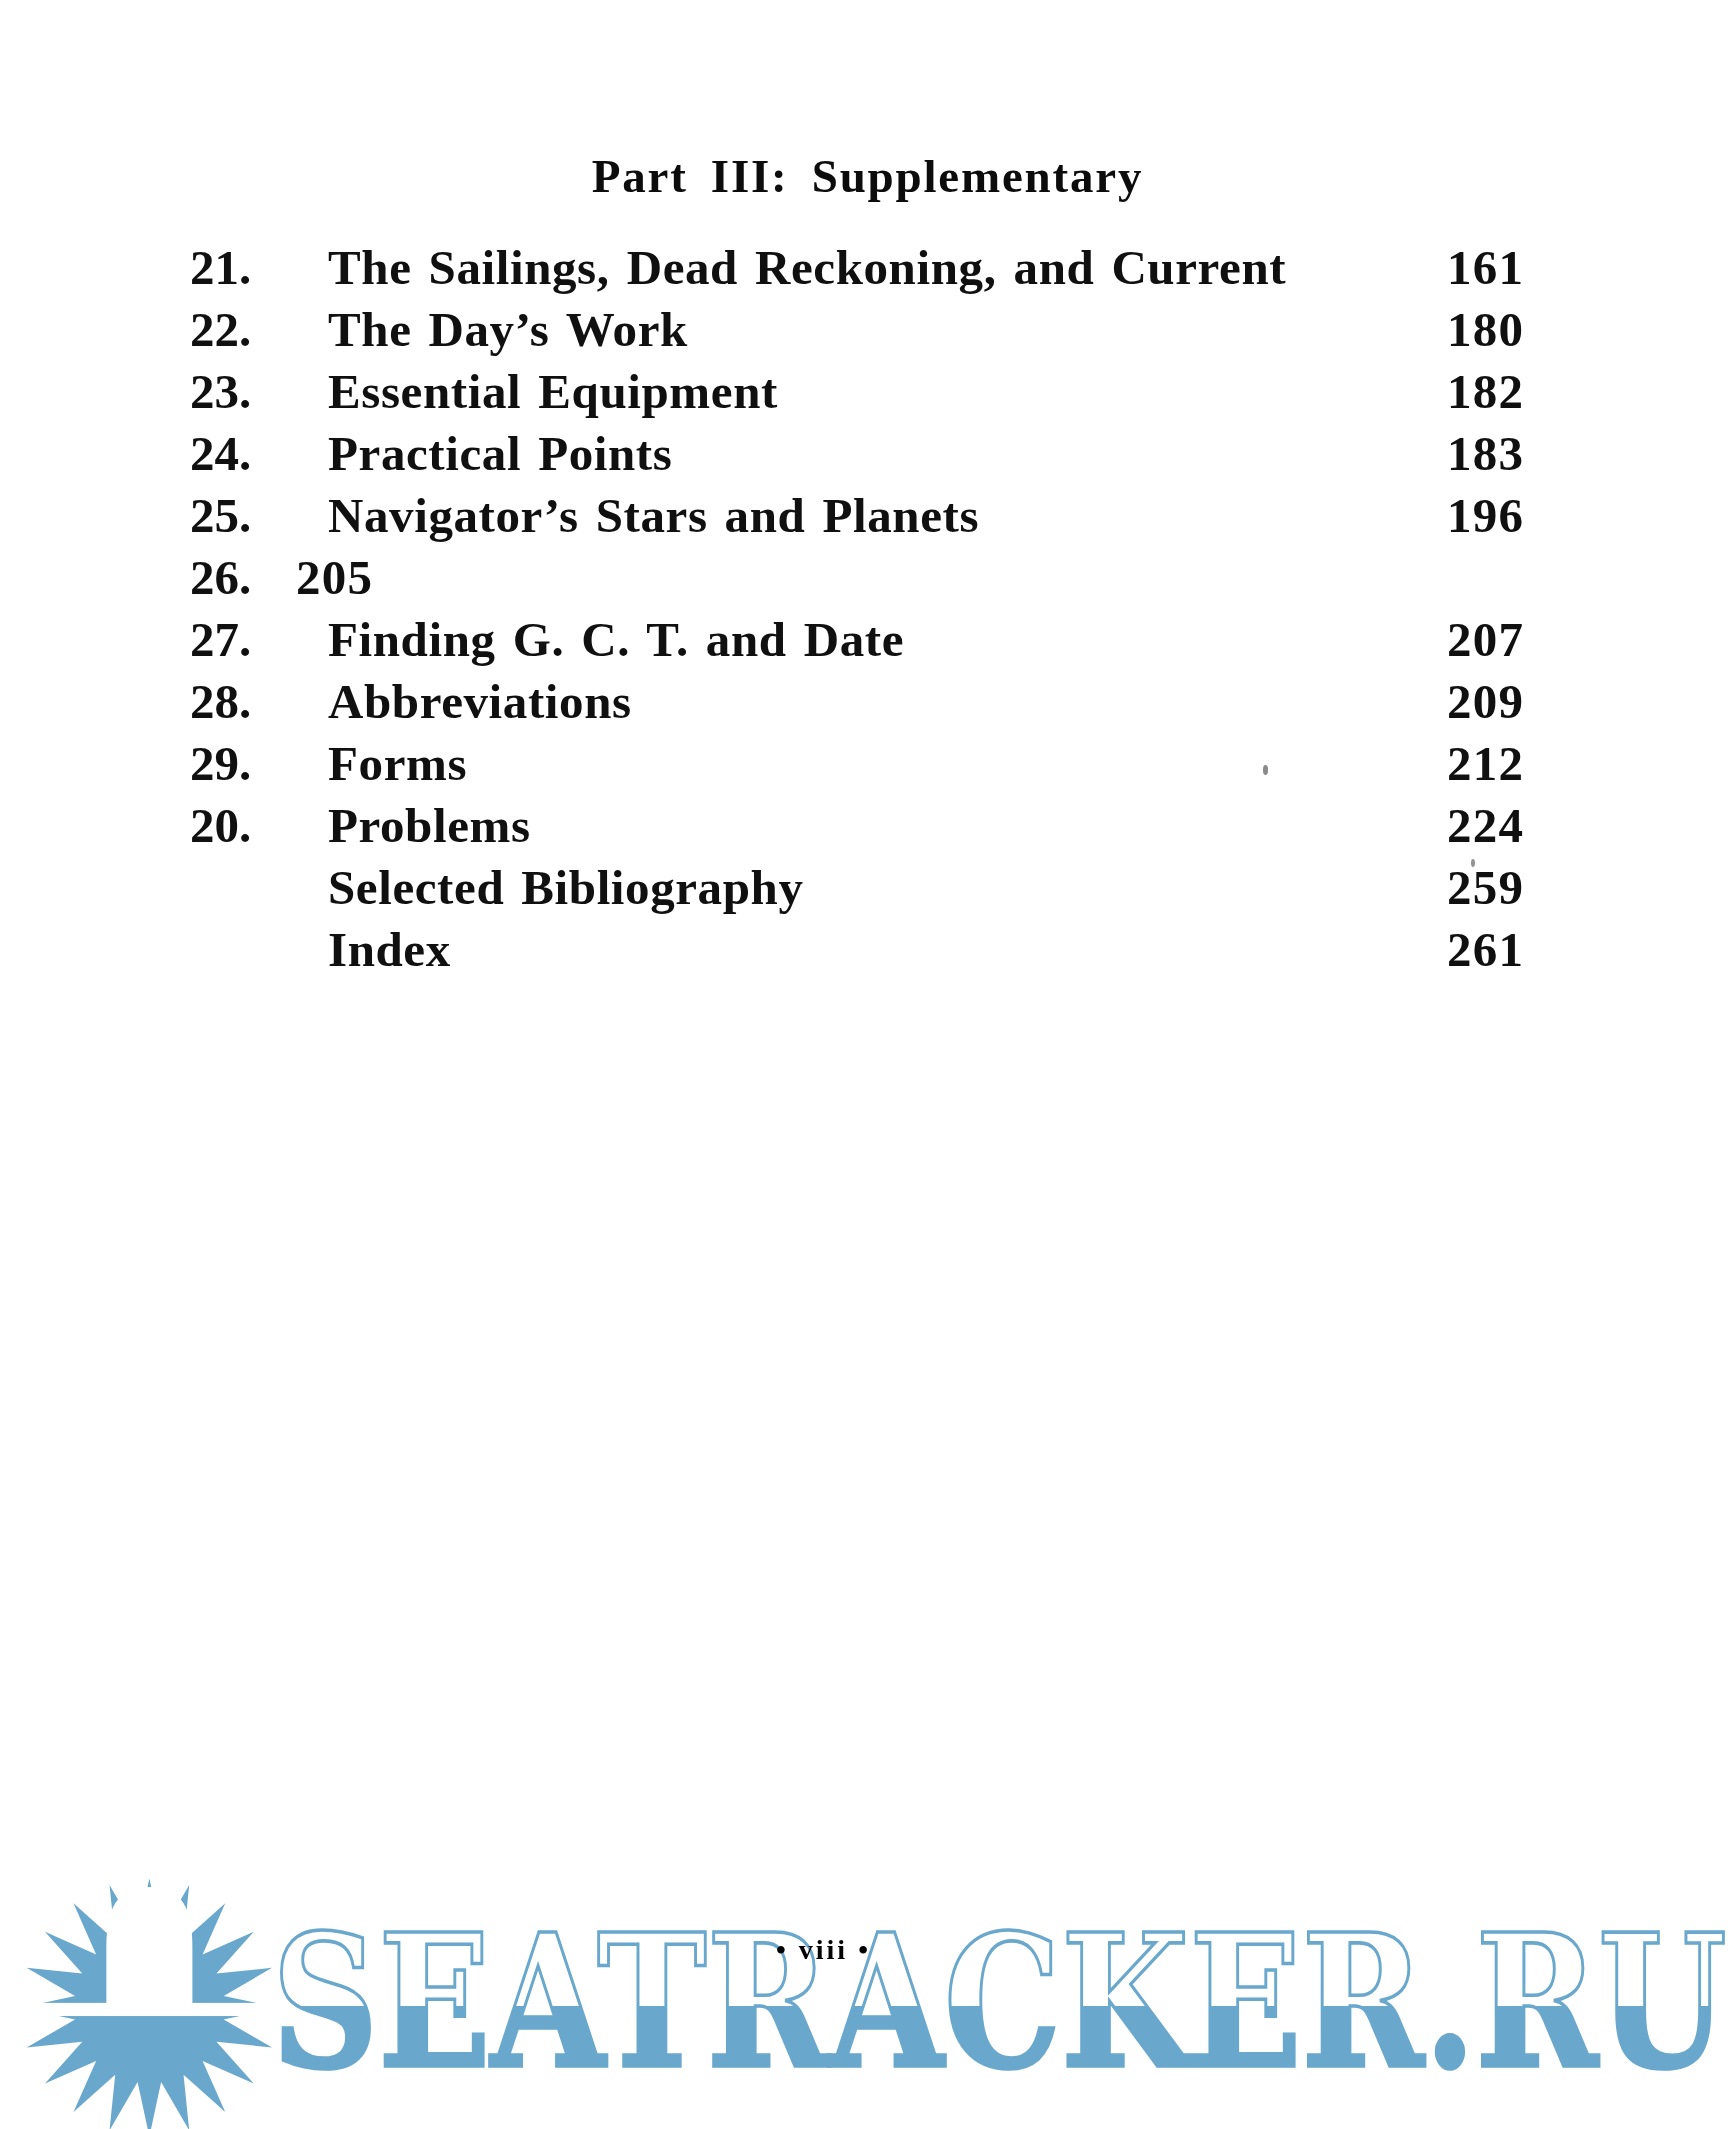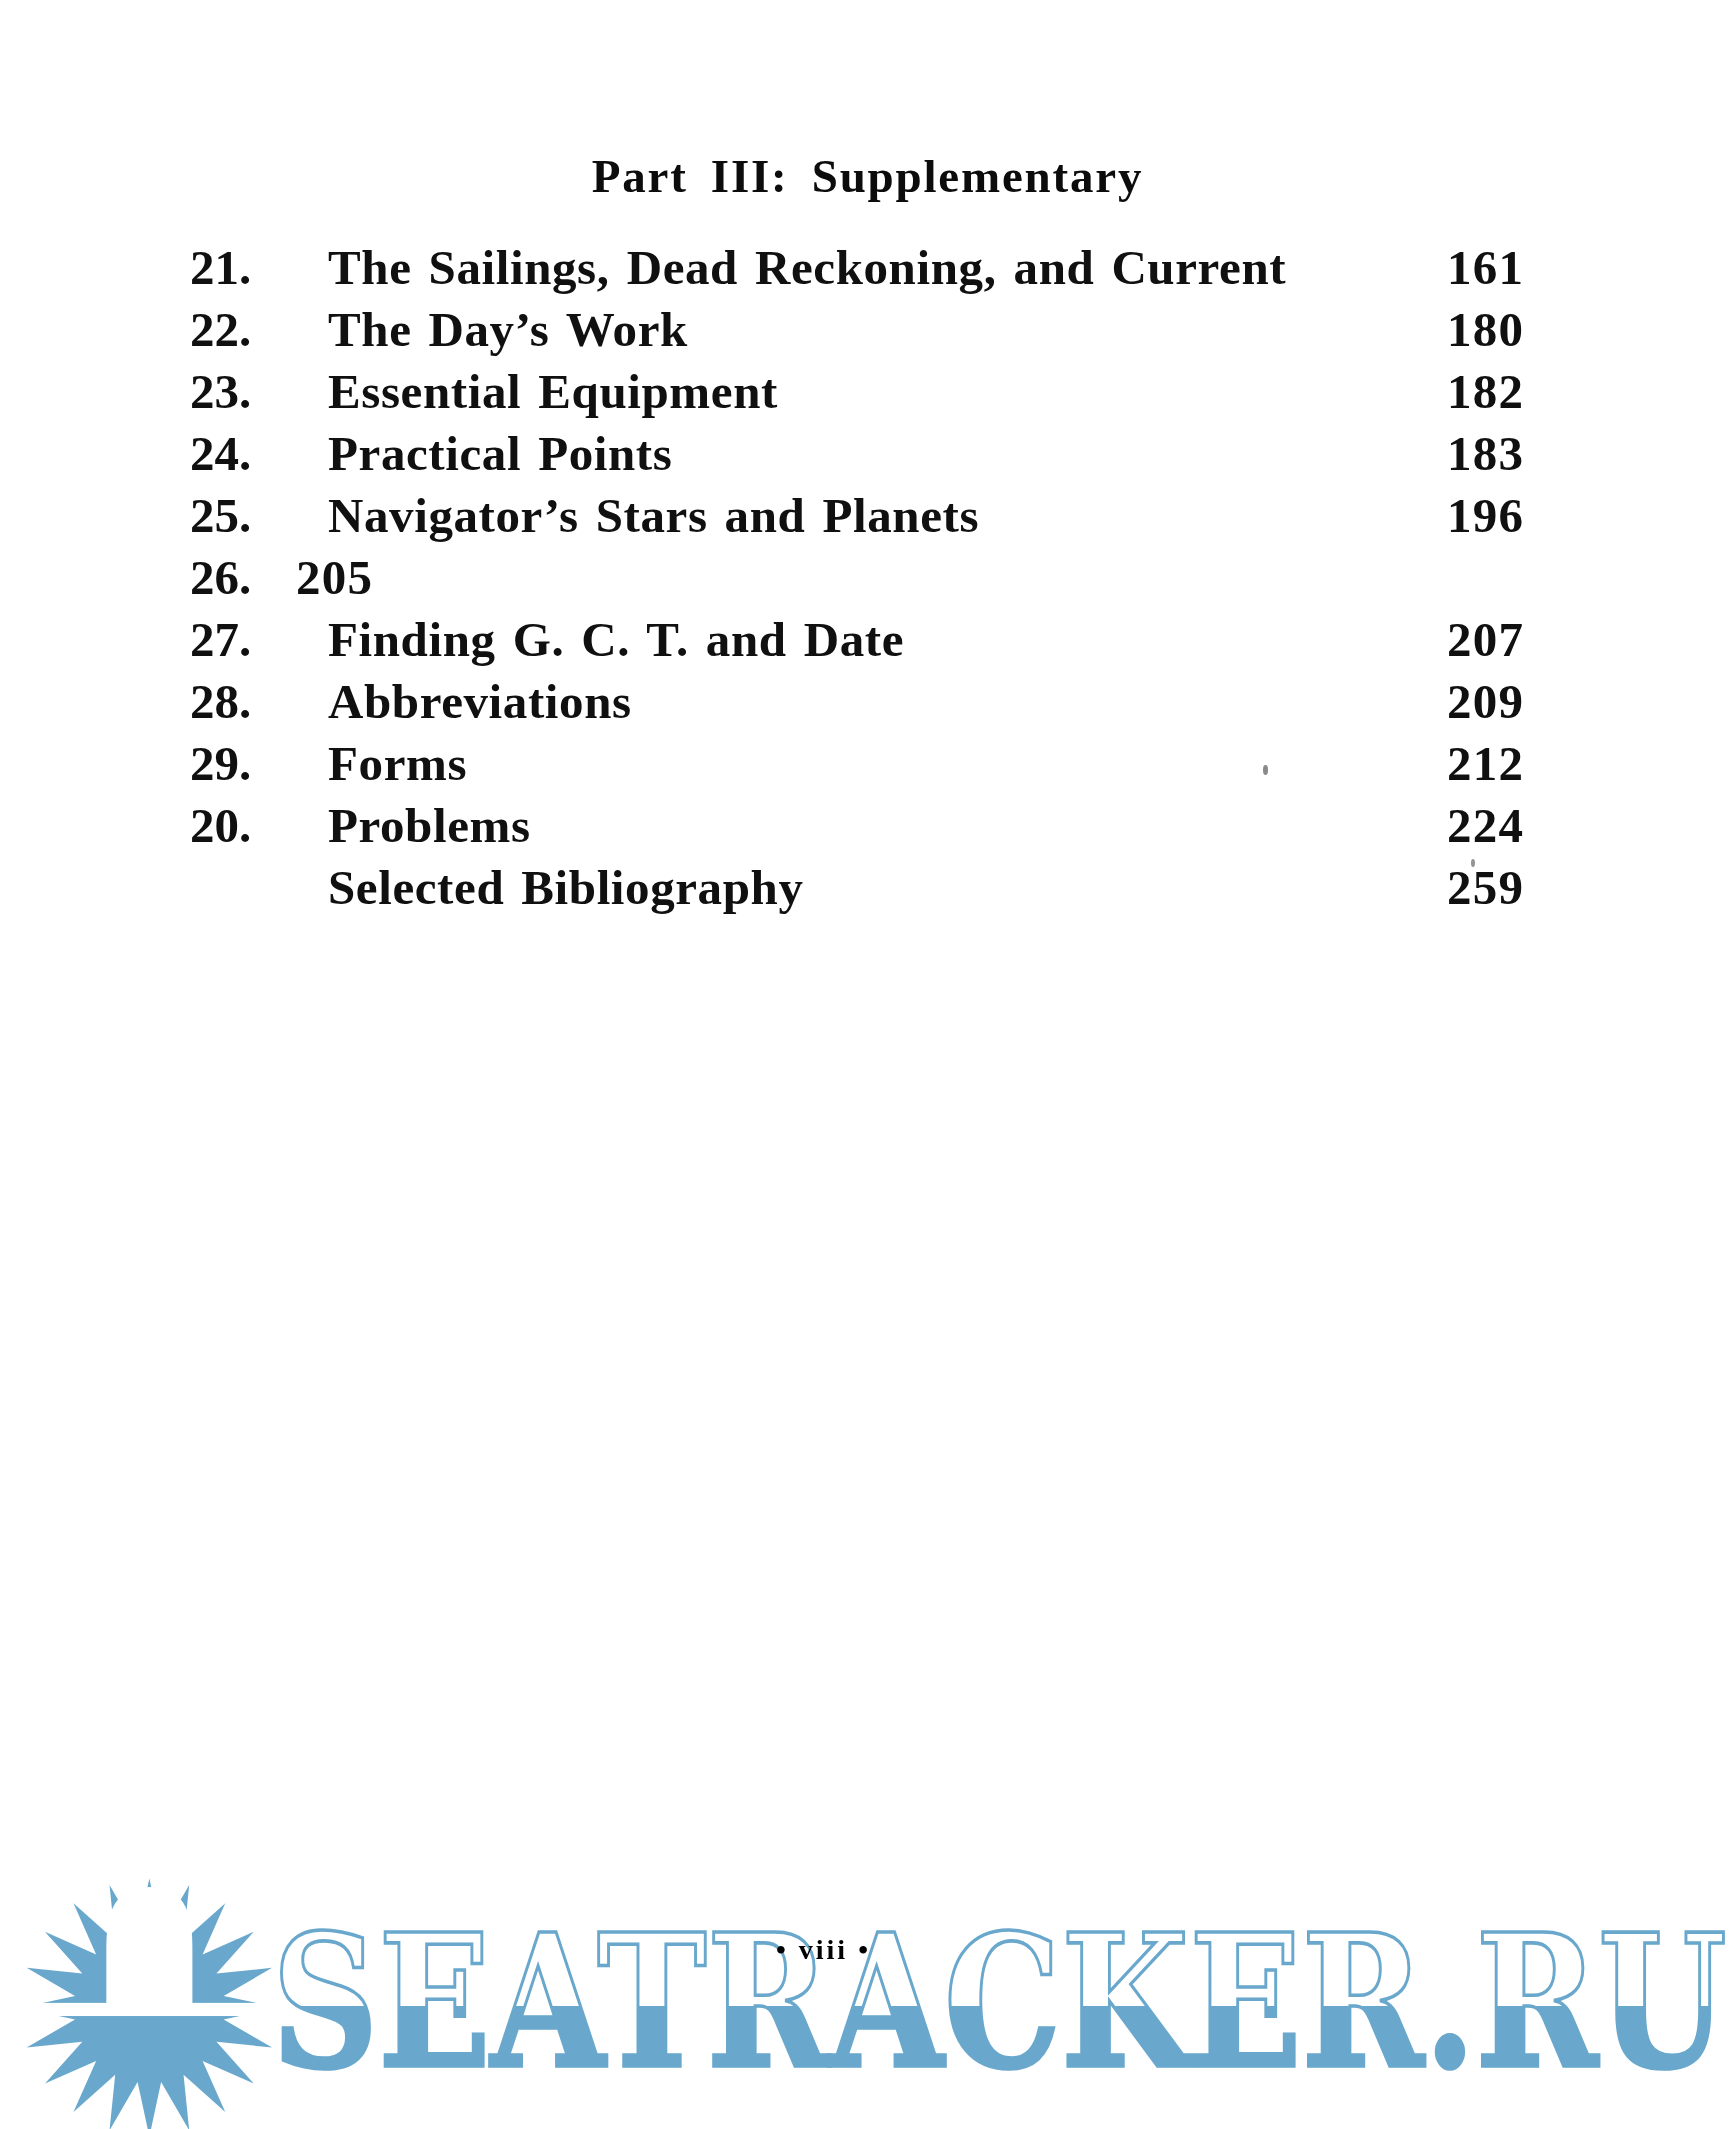--- a/index.html
+++ b/index.html
@@ -117,20 +117,25 @@
     <div class="toc-row">
       <span class="toc-num">20.</span>
       <span class="toc-title">Problems</span>
       <span class="toc-page">224</span>
     </div>
     <div class="toc-row">
       <span class="toc-num"></span>
       <span class="toc-title">Selected Bibliography</span>
       <span class="toc-page">259</span>
     </div>
+    <div class="toc-row">
+      <span class="toc-num"></span>
+      <span class="toc-title">Index</span>
+      <span class="toc-page">261</span>
+    </div>
   </div>
 
   <div class="speck" style="left:1263px;top:765px;width:5.4px;height:9.6px;opacity:.55;"></div>
   <div class="speck" style="left:1471px;top:859px;width:4.2px;height:8.4px;opacity:.5;"></div>
 
   <svg class="wm" viewBox="0 0 2904 435" xmlns="http://www.w3.org/2000/svg">
     <defs>
       <linearGradient id="wmgrad" x1="0" y1="0" x2="0" y2="1">
         <stop offset="0" stop-color="#ffffff"></stop>
         <stop offset="0.52" stop-color="#ffffff"></stop>

